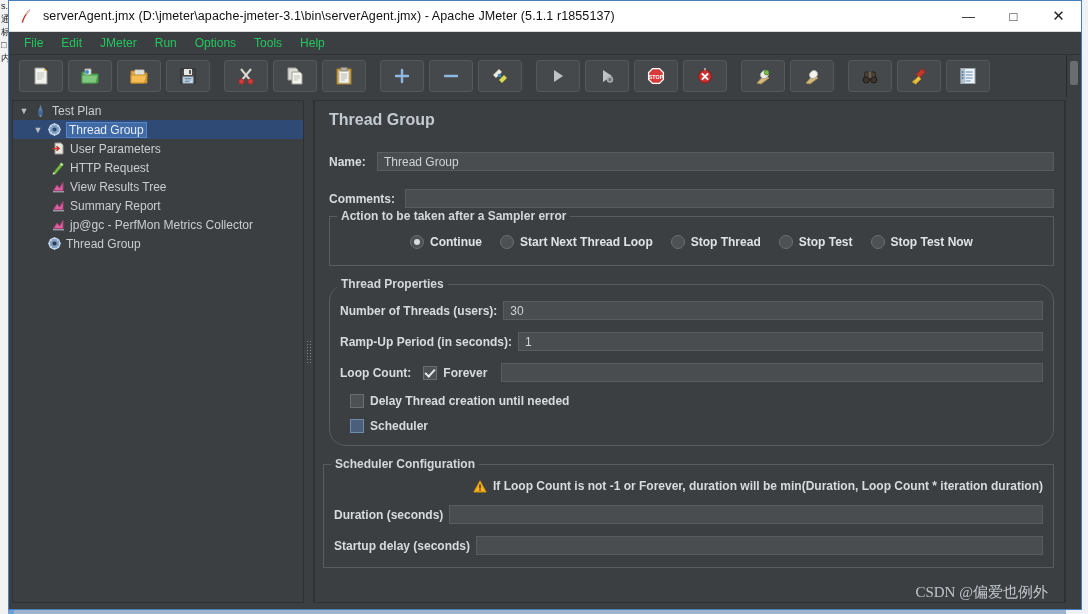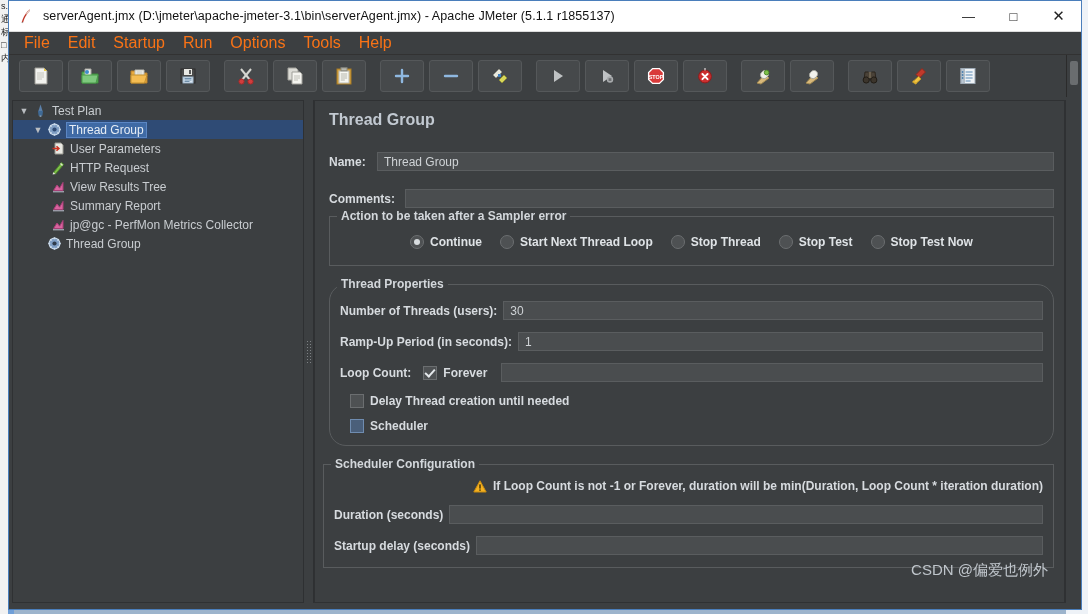--- a/index.html
+++ b/index.html
@@ -55,21 +55,21 @@
   .wbtn { width: 45px; height: 30px; display:flex; align-items:center; justify-content:center;
           color:#222; font-size: 13px; }
   .wbtn.close { font-size: 15px; }
 
   
   #menubar {
     height: 22px; background: #3c3f41; display: flex; align-items: center;
     padding-left: 6px; border-bottom: 1px solid #323232;
   }
   .menu-item {
-    font-size: 16px; color: #f97316; padding: 2px 9px; white-space: nowrap;
+    font-size: 12px; color: #22c55e; padding: 2px 9px; white-space: nowrap;
   }
 
   
   #toolbar {
     height: 42px; background: #3c3f41;
     display: flex; align-items: center; padding-left: 10px;
     border-bottom: 1px solid #2b2b2b; position: relative;
   }
   .tbtn {
     width: 42px; height: 30px; margin-right: 5px;
@@ -165,23 +165,23 @@
       border: solid #e4e8eb; border-width: 0 2px 2px 0; transform: rotate(42deg);}
   .checkbox.blue { background: #4a5f7a; border-color: #6f8cb0; }
 
   .cb-row { display:flex; align-items:center; margin-bottom: 11px; text-align: center;}
   .cb-label { font-size: 12px; color: #d7dbdf; font-weight: bold; }
 
   .warn-row { display:flex; align-items:center; margin-bottom: 12px; justify-content: flex-end; }
   .warn-text { font-size: 12px; color: #d7dbdf; font-weight: bold; white-space: nowrap; }
 
   #watermark {
-    position: absolute; right: 16px; bottom: 22px;
+    position: absolute; right: 16px; bottom: 0;
     font-size: 15px; color: #bfc5cb; white-space: nowrap;
-    font-family: Liberation Sans, sans-serif;
+    font-family: Liberation Serif, serif;
   }
 </style>
 </head>
 <body>
 
 <div id="bg-left">
   <div class="bgblue"></div>
 <div class="bgline">s.</div>
     <div class="bgline"></div>
     <div class="bgline"></div>
@@ -255,21 +255,21 @@
     <div class="wbtns">
       <div class="wbtn">—</div>
       <div class="wbtn">□</div>
       <div class="wbtn close">✕</div>
     </div>
   </div>
 
   <div id="menubar">
     <div class="menu-item">File</div>
     <div class="menu-item">Edit</div>
-    <div class="menu-item">Startup</div>
+    <div class="menu-item">JMeter</div>
     <div class="menu-item">Run</div>
     <div class="menu-item">Options</div>
     <div class="menu-item">Tools</div>
     <div class="menu-item">Help</div>
   </div>
 
   <div id="toolbar">
 
     <div class="tbtn">
       <span>

